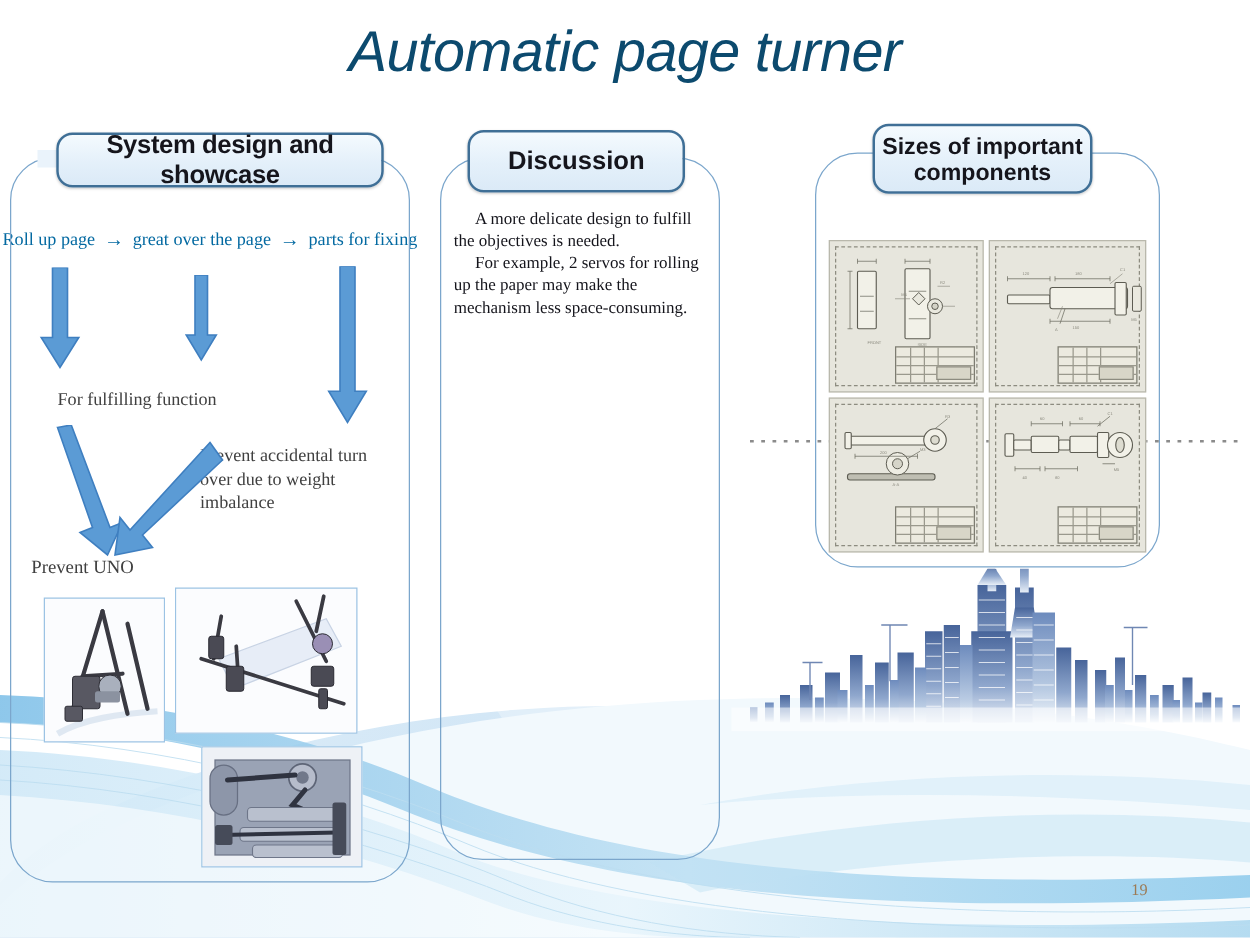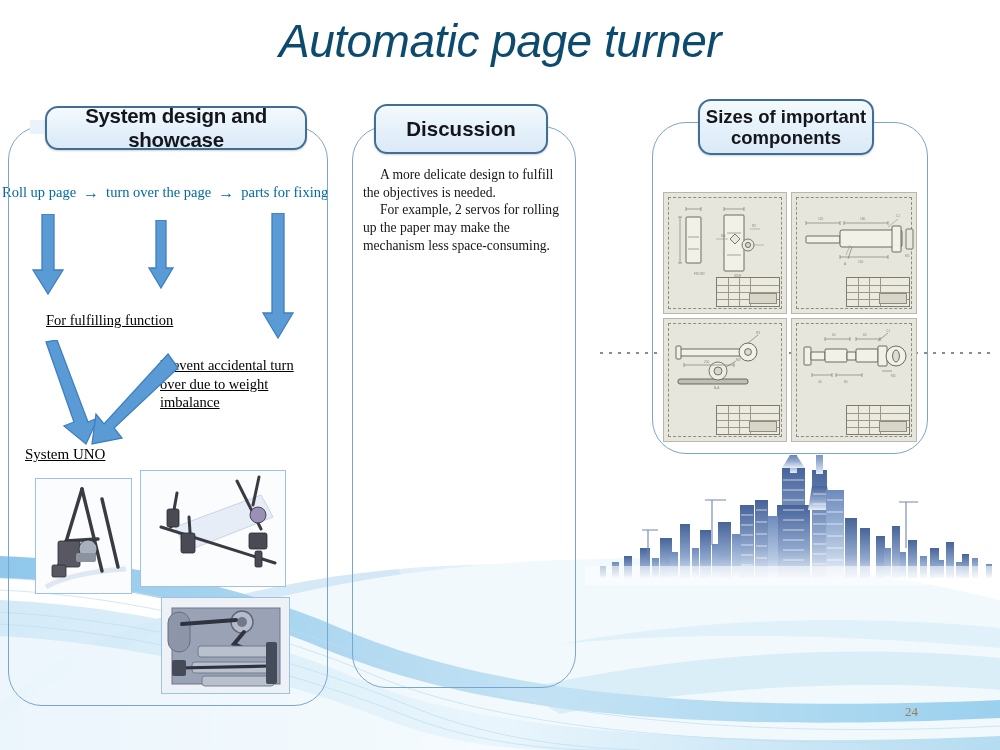--- a/index.html
+++ b/index.html
@@ -50,21 +50,21 @@
   
   .notch{position:absolute;background:transparent;z-index:6;}
 
   
   .flowrow{position:absolute;left:2px;top:184px;width:330px;
     font-size:14.5px;color:#0369a1;white-space:nowrap;
     display:flex;align-items:flex-start;}
   .flowrow .step{display:inline-block;}
   .flowrow .arw{display:inline-block;padding:0 7px;font-size:16px;}
 
-  .lbl{position:absolute;font-size:14.5px;color:#000000;line-height:1.28;text-decoration:underline;}
+  .lbl{position:absolute;font-size:14.5px;color:#404040;line-height:1.28;}
   #lbl-fulfil{left:46px;top:311px;}
   #lbl-prevent{left:160px;top:356px;width:150px;}
   #lbl-arduino{left:25px;top:445px;font-size:15px;}
 
   
   .vArrow{position:absolute;z-index:3;}
   .diagArrow{position:absolute;z-index:3;}
 
   
   .photo{position:absolute;border:1.6px solid #9cc3e4;background:#fff;overflow:hidden;z-index:4;}
@@ -250,21 +250,21 @@
 <div class="pill" id="pill-discussion">
   <span>Discussion</span>
 </div>
 <div class="pill" id="pill-sizes">
   <span>Sizes of important components</span>
 </div>
 
 <div class="flowrow">
   <span class="step">Roll up page</span>
   <span class="arw">→</span>
-  <span class="step">turn over the page</span>
+  <span class="step">great over the page</span>
   <span class="arw">→</span>
   <span class="step">parts for fixing</span>
 </div>
 
 <svg class="vArrow" style="left:30px;top:214px;" width="36" height="82" viewBox="0 0 36 82">
   <polygon points="12,0 24,0 24,56 33,56 18,80 3,56 12,56" fill="#5b9bd5" stroke="#3f7fc0" stroke-width="1.3"></polygon>
 </svg>
 <svg class="vArrow" style="left:146px;top:220px;" width="30" height="70" viewBox="0 0 30 70">
   <polygon points="10,0 20,0 20,48 27,48 15,68 3,48 10,48" fill="#5b9bd5" stroke="#3f7fc0" stroke-width="1.3"></polygon>
 </svg>
@@ -274,21 +274,21 @@
 
 <svg class="diagArrow" style="left:40px;top:340px;" width="110" height="110" viewBox="0 0 110 110">
   <polygon points="6,2 17,0 48,82 58,78 46,104 24,86 34,82" fill="#5b9bd5" stroke="#3f7fc0" stroke-width="1.3"></polygon>
 </svg>
 <svg class="diagArrow" style="left:70px;top:352px;" width="110" height="108" viewBox="0 0 110 108">
   <polygon points="98,2 108,16 44,76 52,86 22,92 26,62 34,72" fill="#5b9bd5" stroke="#3f7fc0" stroke-width="1.3"></polygon>
 </svg>
 
 <div class="lbl" id="lbl-fulfil">For fulfilling function</div>
 <div class="lbl" id="lbl-prevent">Prevent accidental turn over due to weight imbalance</div>
-<div class="lbl" id="lbl-arduino">System UNO</div>
+<div class="lbl" id="lbl-arduino">Prevent UNO</div>
 
 <div class="photo" id="ph1">
   <svg width="95" height="114" viewBox="0 0 95 114">
     <rect width="95" height="114" fill="#fbfcfe"></rect>
     <path d="M10,108 C30,96 60,92 90,90" stroke="#dfe8f2" stroke-width="5" fill="none"></path>
     <g stroke="#3a3a42" stroke-width="3.4" fill="none" stroke-linecap="round">
       <path d="M46,10 L20,96"></path>
         <path d="M46,10 L66,92"></path>
         <path d="M30,62 L62,60"></path>
       <path d="M66,20 L82,88"></path>
@@ -510,13 +510,13 @@
         <div class="r" style="top:14px;"></div>
         <div class="r" style="top:21px;"></div>
       <div class="c" style="left:11px;"></div>
         <div class="c" style="left:22px;"></div>
         <div class="c" style="left:33px;"></div>
       <div class="name"></div>
     </div>
   </div>
 </div>
 
-<div class="slideno" style="color: rgb(156, 122, 84);">24</div>
+<div class="slideno" style="color: rgb(156, 122, 84);">19</div>
 
 </body></html>

